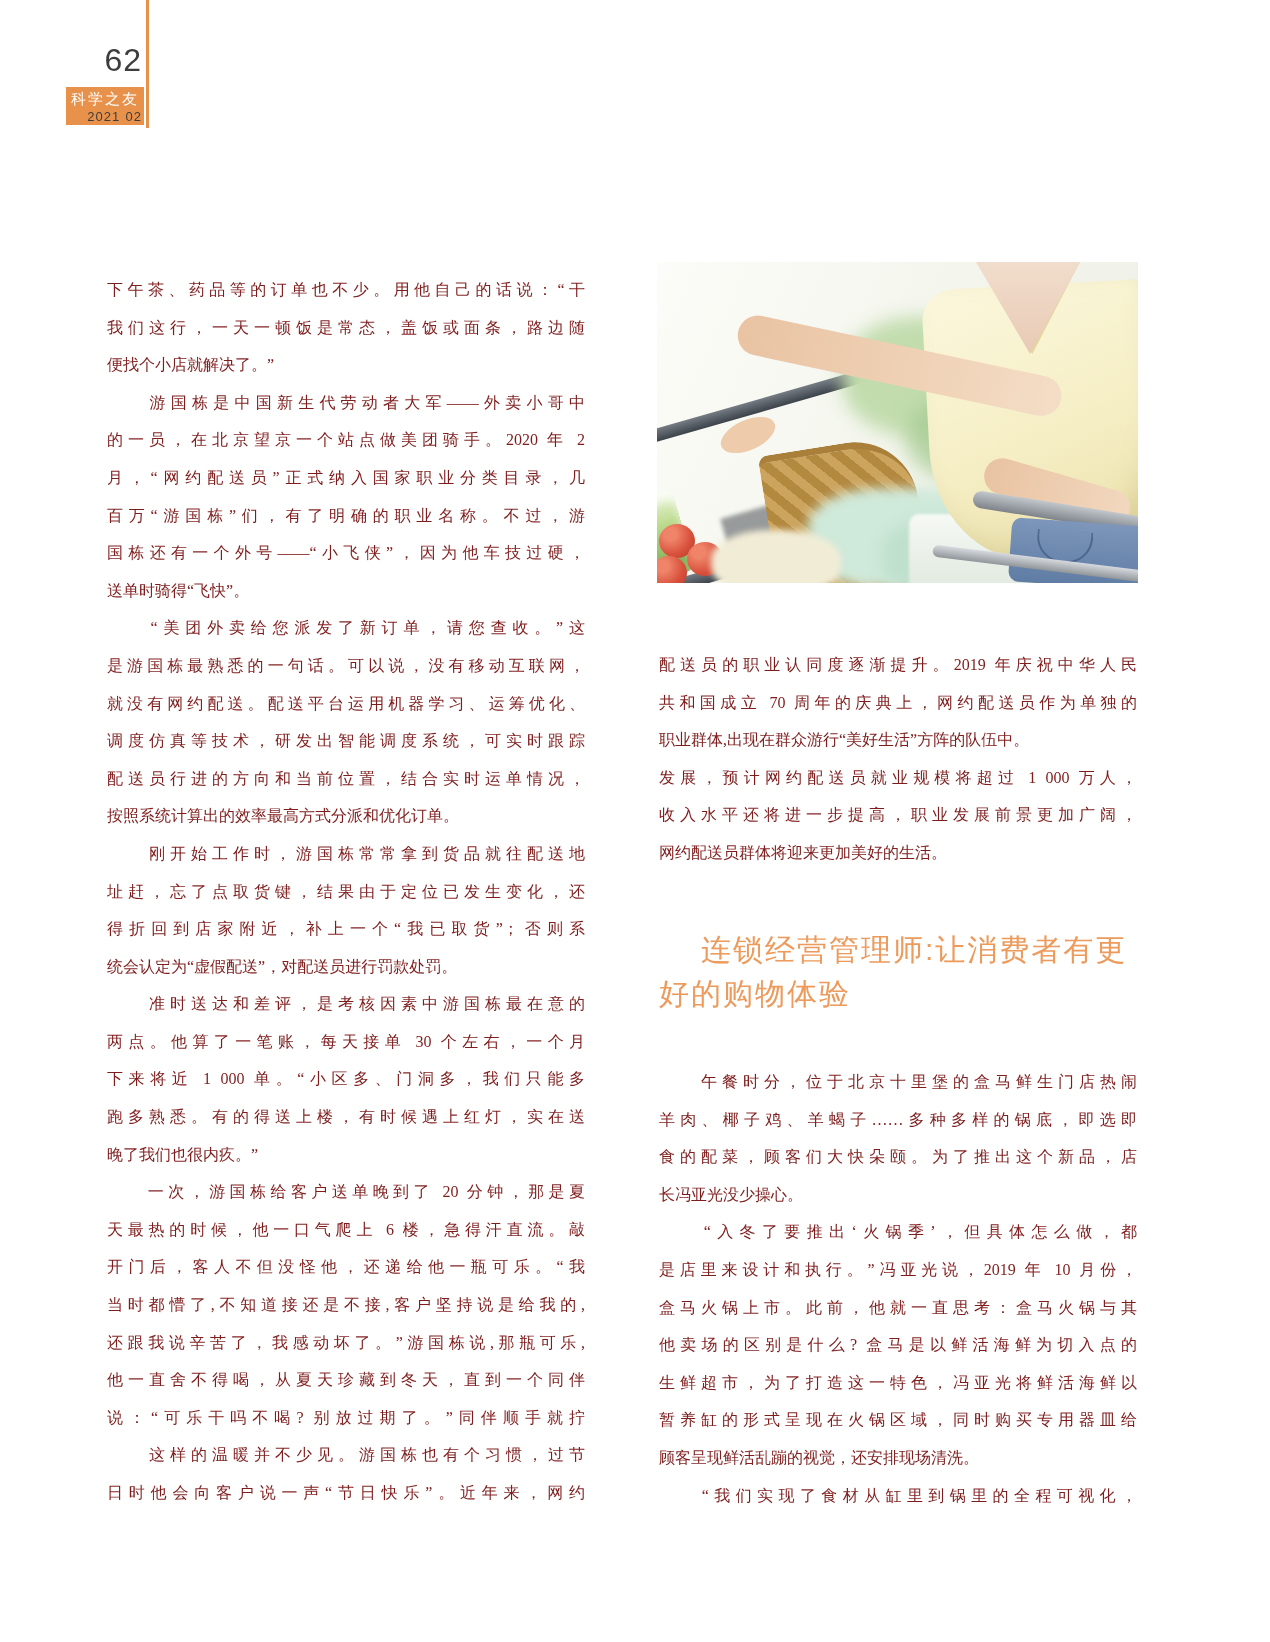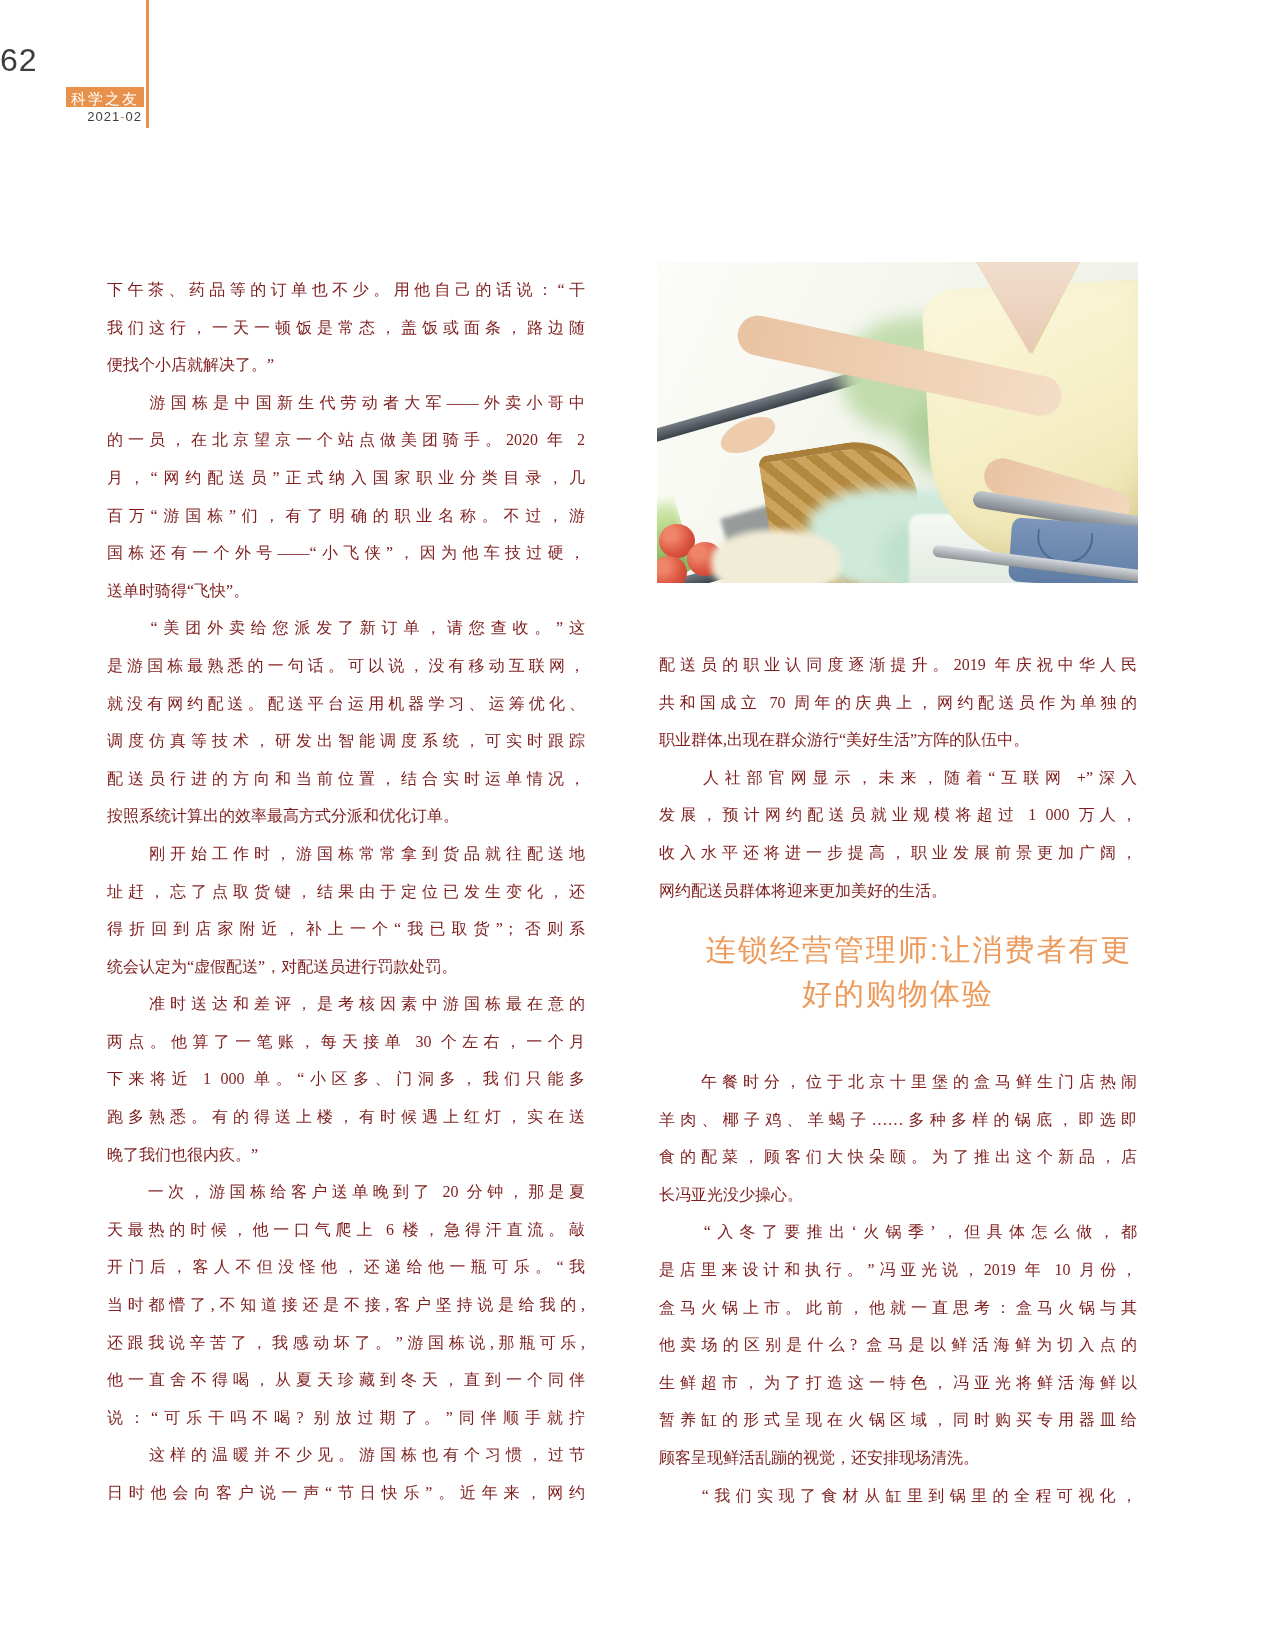--- a/index.html
+++ b/index.html
@@ -1,43 +1,43 @@
 <!DOCTYPE html>
 <html><head>
 <meta charset="utf-8">
 <style>
   html,body{margin:0;padding:0;background:#ffffff;}
   body{width:1270px;height:1642px;position:relative;overflow:hidden;
        font-family:"Liberation Serif","DejaVu Serif",serif;color:#232323;}
 
   
   .folio-rule{position:absolute;left:146px;top:0;width:3px;height:128px;background:#E8914A;}
-  .folio-num{position:absolute;left:0;top:42px;width:142px;
+  .folio-num{position:absolute;left:0;top:42px;width:142px;text-align:right;
              font-family:"Liberation Sans","DejaVu Sans",sans-serif;
              font-size:32px;font-weight:400;color:#3d3d3d;letter-spacing:1px;}
-  .folio-mag{position:absolute;left:66px;top:87px;width:78px;height:20px;background:#E8914A;
+  .folio-mag{position:absolute;left:66px;top:87px;width:78px;height:38px;background:#E8914A;
              color:#ffffff;font-family:"Liberation Sans","DejaVu Sans",sans-serif;
              font-size:15px;line-height:23px;text-align:center;letter-spacing:2px;}
   .folio-issue{position:absolute;left:0;top:109px;width:142px;text-align:right;
                font-family:"Liberation Sans","DejaVu Sans",sans-serif;
                font-size:13px;color:#3d3d3d;letter-spacing:1px;}
   .folio-issue .dash{color:#E8914A;}
 
   
   .col{position:absolute;width:478px;font-size:16px;line-height:37.6px;color:#7f1d1d;margin-top:16px;}
   .col .line{height:37.6px;white-space:nowrap;text-align:justify;text-align-last:justify;}
   .col .line.end{text-align-last:left;}
   #left-col{left:107px;top:255px;}
   #right-top{left:659px;top:630px;}
   #right-bottom{left:659px;top:1047px;}
 
   
   .section-heading{position:absolute;left:659px;top:928px;width:478px;
      font-family:"Liberation Sans","DejaVu Sans",sans-serif;
-     font-size:30px;line-height:44px;font-weight:500;color:#EC9B5D;letter-spacing:2px;text-align:center;}
+     font-size:30px;line-height:44px;font-weight:500;color:#EC9B5D;letter-spacing:2px;}
   .section-heading .hl1{text-indent:42px;white-space:nowrap;}
   .section-heading .hl2{white-space:nowrap;}
 
   
   .photo{position:absolute;left:657px;top:262px;width:481px;height:321px;overflow:hidden;
          background:linear-gradient(115deg,#fcfcf8 0%,#f3f5ec 55%,#edefe6 100%);}
   .photo *{position:absolute;}
   .shelf-group{left:-70px;top:-10px;width:560px;height:330px;transform:rotate(-16deg);transform-origin:50% 50%;}
   .shelf-bar{height:13px;border-radius:3px;background:linear-gradient(180deg,#767c84,#3c424a);}
   .shelf-bar.b1{left:0;top:118px;width:470px;}
@@ -185,21 +185,20 @@
   <div class="forearm2"></div>
   <div class="cart-bar1"></div>
   <div class="jeans"></div>
   <div class="cart-bar2"></div>
 </div>
 
 <div id="right-top" class="col">
     <div class="line">配送员的职业认同度逐渐提升。2019 年庆祝中华人民</div>
     <div class="line">共和国成立 70 周年的庆典上，网约配送员作为单独的</div>
     <div class="line end">职业群体,出现在群众游行“美好生活”方阵的队伍中。</div>
-    <div class="line">　　人社部官网显示，未来，随着“互联网 +”深入</div>
     <div class="line">发展，预计网约配送员就业规模将超过 1 000 万人，</div>
     <div class="line">收入水平还将进一步提高，职业发展前景更加广阔，</div>
     <div class="line end">网约配送员群体将迎来更加美好的生活。</div>
   </div>
 
 <div class="section-heading">
   <div class="hl1">连锁经营管理师:让消费者有更</div>
   <div class="hl2">好的购物体验</div>
 </div>
 

